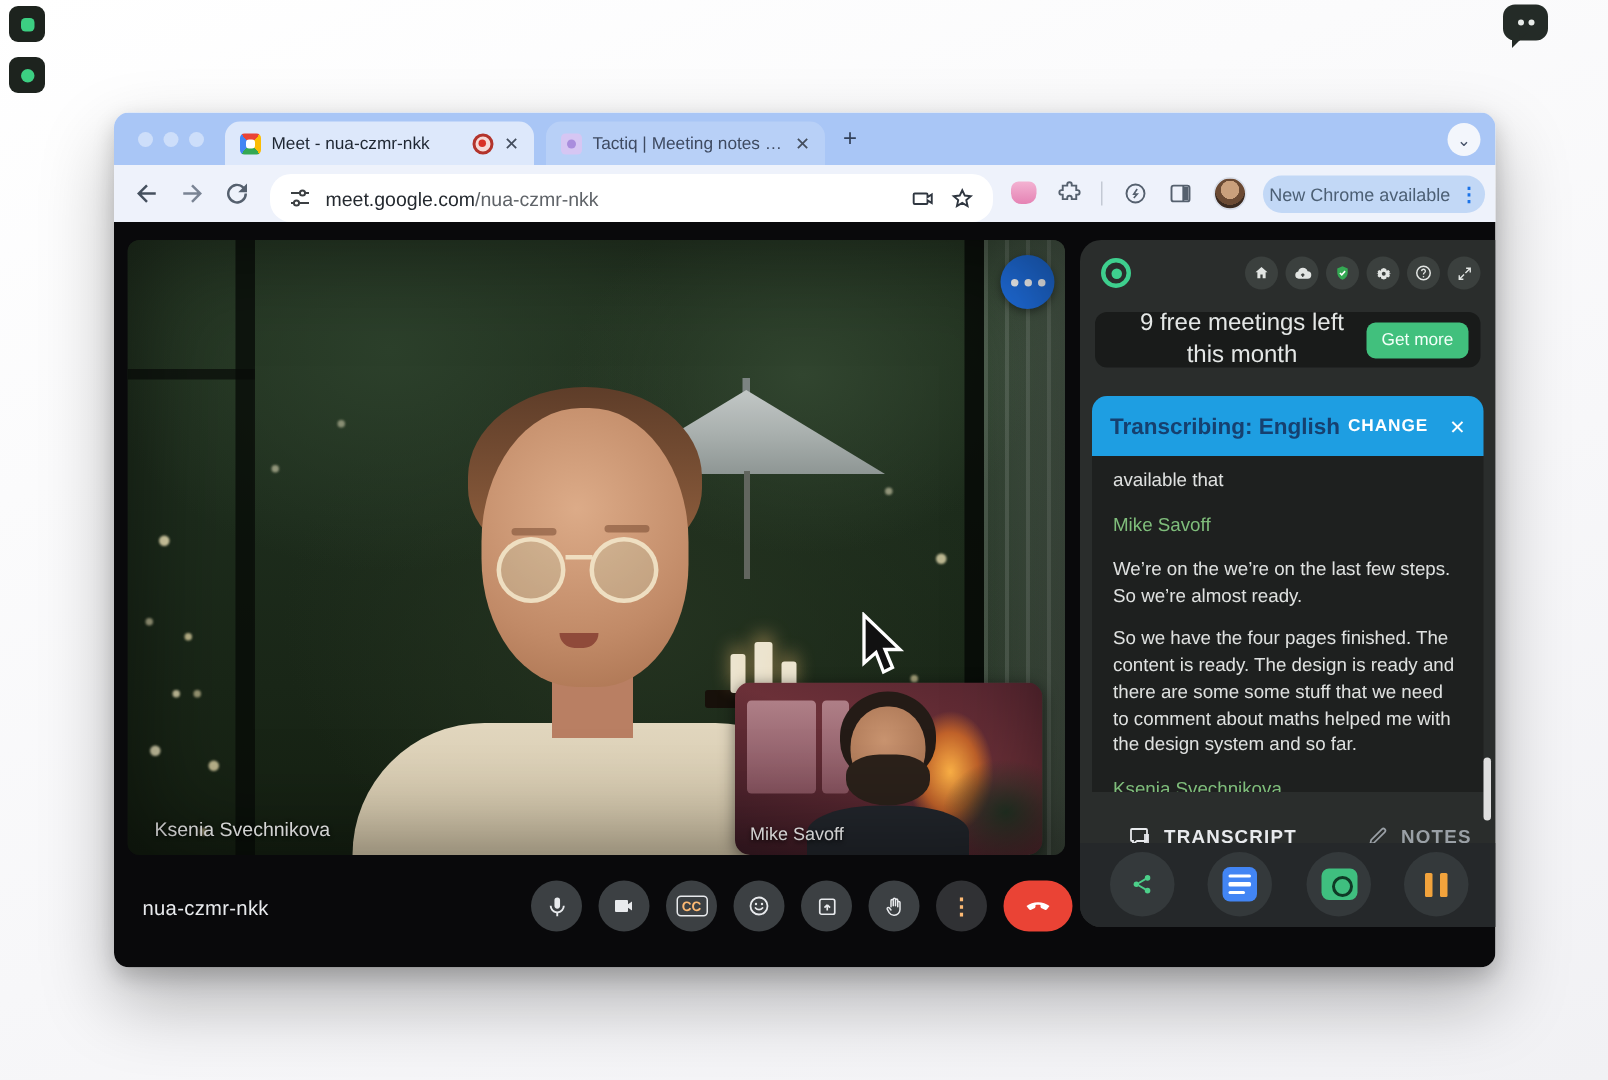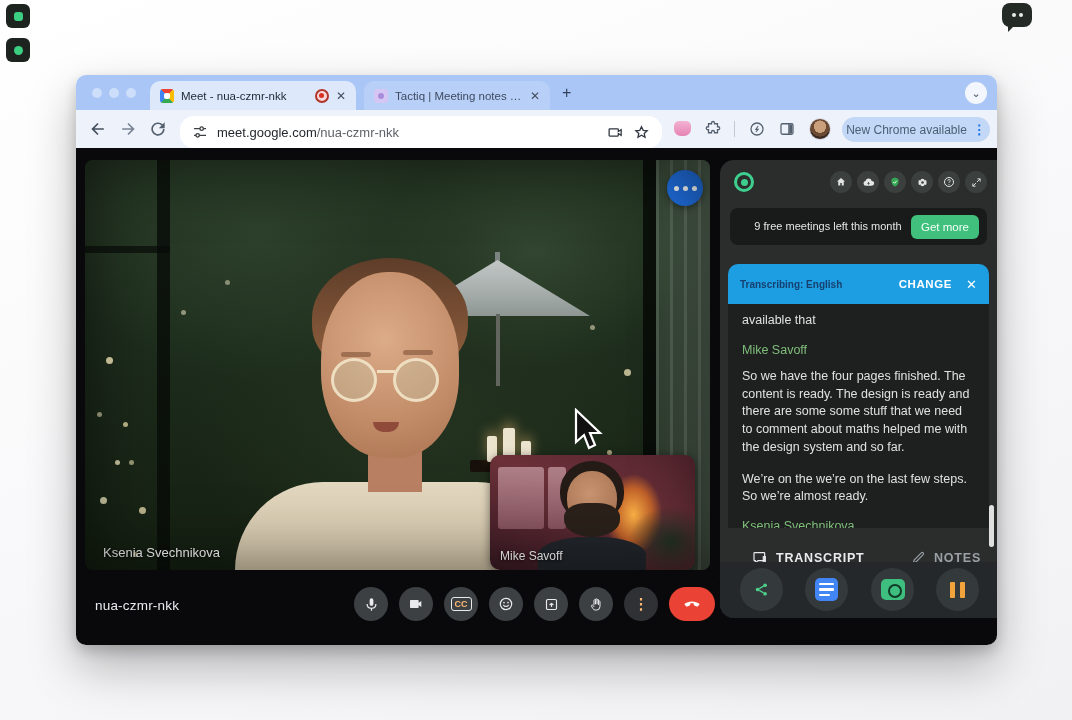--- a/index.html
+++ b/index.html
@@ -122,24 +122,24 @@
   .endcall { width:46px; height:34px; border-radius:17px; background:#ea4335; display:flex; align-items:center; justify-content:center; }
 
   
   .sidebar { position:absolute; left:644px; top:12px; width:277px; height:458px; background:#2a2d2c; border-radius:14px 0 0 14px; }
   .sb-head { position:absolute; left:0; top:0; width:100%; height:44px; }
   .tq-logo { position:absolute; left:14px; top:12px; width:20px; height:20px; border-radius:50%; border:3px solid #3ecf8e; display:flex; align-items:center; justify-content:center; }
   .tq-logo i { width:7px; height:7px; border-radius:50%; background:#3ecf8e; }
   .sb-icons { position:absolute; right:10px; top:11px; display:flex; gap:5px; }
   .sb-ic { width:22px; height:22px; border-radius:50%; background:#3b403e; color:#e2e5e3; display:flex; align-items:center; justify-content:center; }
   .quota { position:absolute; left:10px; top:48px; width:257px; height:37px; background:#191b1a; border-radius:8px; display:flex; align-items:center; padding:0 8px 0 18px; }
-  .quota .txt { width:160px; font-size:11px; line-height:1.3; color:#e4e7e6; text-align:center; }
+  .quota .txt { width:160px; font-size:16px; line-height:1.3; color:#e4e7e6; text-align:center; }
   .getmore { margin-left:auto; width:68px; height:24px; border-radius:6px; background:#41c07d; color:#f2fff8; font-size:11.5px; display:flex; align-items:center; justify-content:center; }
   .banner { position:absolute; left:8px; top:104px; width:261px; height:40px; background:#1e9ee2; border-radius:10px 10px 0 0; display:flex; align-items:center; padding:0 12px; }
-  .banner .lbl { font-size:10px; font-weight:bold; color:#16406f; }
+  .banner .lbl { font-size:15px; font-weight:bold; color:#16406f; }
   .banner .chg { margin-left:auto; font-size:11.5px; font-weight:bold; letter-spacing:.6px; color:#fff; }
   .banner .x { margin-left:14px; color:#fff; font-size:13px; }
   .transcript { position:absolute; left:8px; top:144px; width:261px; height:224px; background:#1e201f; padding:8px 14px; overflow:hidden; }
   .t-line { font-size:12.5px; line-height:1.42; color:#dfe1e0; margin-top:11px; }
   .t-line:first-child { margin-top:0; }
   .t-speaker { font-size:12.5px; color:#7fbd7b; margin-top:13px; }
   .sb-scroll { position:absolute; right:3px; top:345px; width:5px; height:42px; border-radius:3px; background:rgba(255,255,255,.85); }
   .sb-tabs { position:absolute; left:0; top:384px; width:313px; height:34px;font-weight:bold; }
   .sb-tab { position:absolute; top:6px; display:flex; align-items:center; gap:8px; font-size:12.5px; letter-spacing:.8px; }
   .sb-tab.transcript-tab { left:32px; color:#e8eaed; }
@@ -389,22 +389,22 @@
 
       <div class="banner">
         <span class="lbl">Transcribing: English</span>
         <span class="chg">CHANGE</span>
         <span class="x">✕</span>
       </div>
 
       <div class="transcript">
         <div class="t-line">available that</div>
         <div class="t-speaker">Mike Savoff</div>
+        <div class="t-line" style="margin-top:14px">We’re on the we’re on the last few steps. So we’re almost ready.</div>
         <div class="t-line">So we have the four pages finished. The content is ready. The design is ready and there are some some stuff that we need to comment about maths helped me with the design system and so far.</div>
-        <div class="t-line" style="margin-top:14px">We’re on the we’re on the last few steps. So we’re almost ready.</div>
         <div class="t-speaker">Ksenia Svechnikova</div>
 
       </div>
       <div class="sb-scroll"></div>
 
       <div class="sb-tabs">
         <div class="sb-tab transcript-tab">
           <svg width="16" height="16" viewBox="0 0 24 24">
               <path d="M4 4h14a1 1 0 0 1 1 1v10a1 1 0 0 1-1 1H9l-4 3v-3H4a1 1 0 0 1-1-1V5a1 1 0 0 1 1-1z" fill="none" stroke="#e8eaed" stroke-width="1.8"></path>
               <path d="M16 9v9l3 2v-2h2V9z" fill="#e8eaed" opacity=".9"></path>

